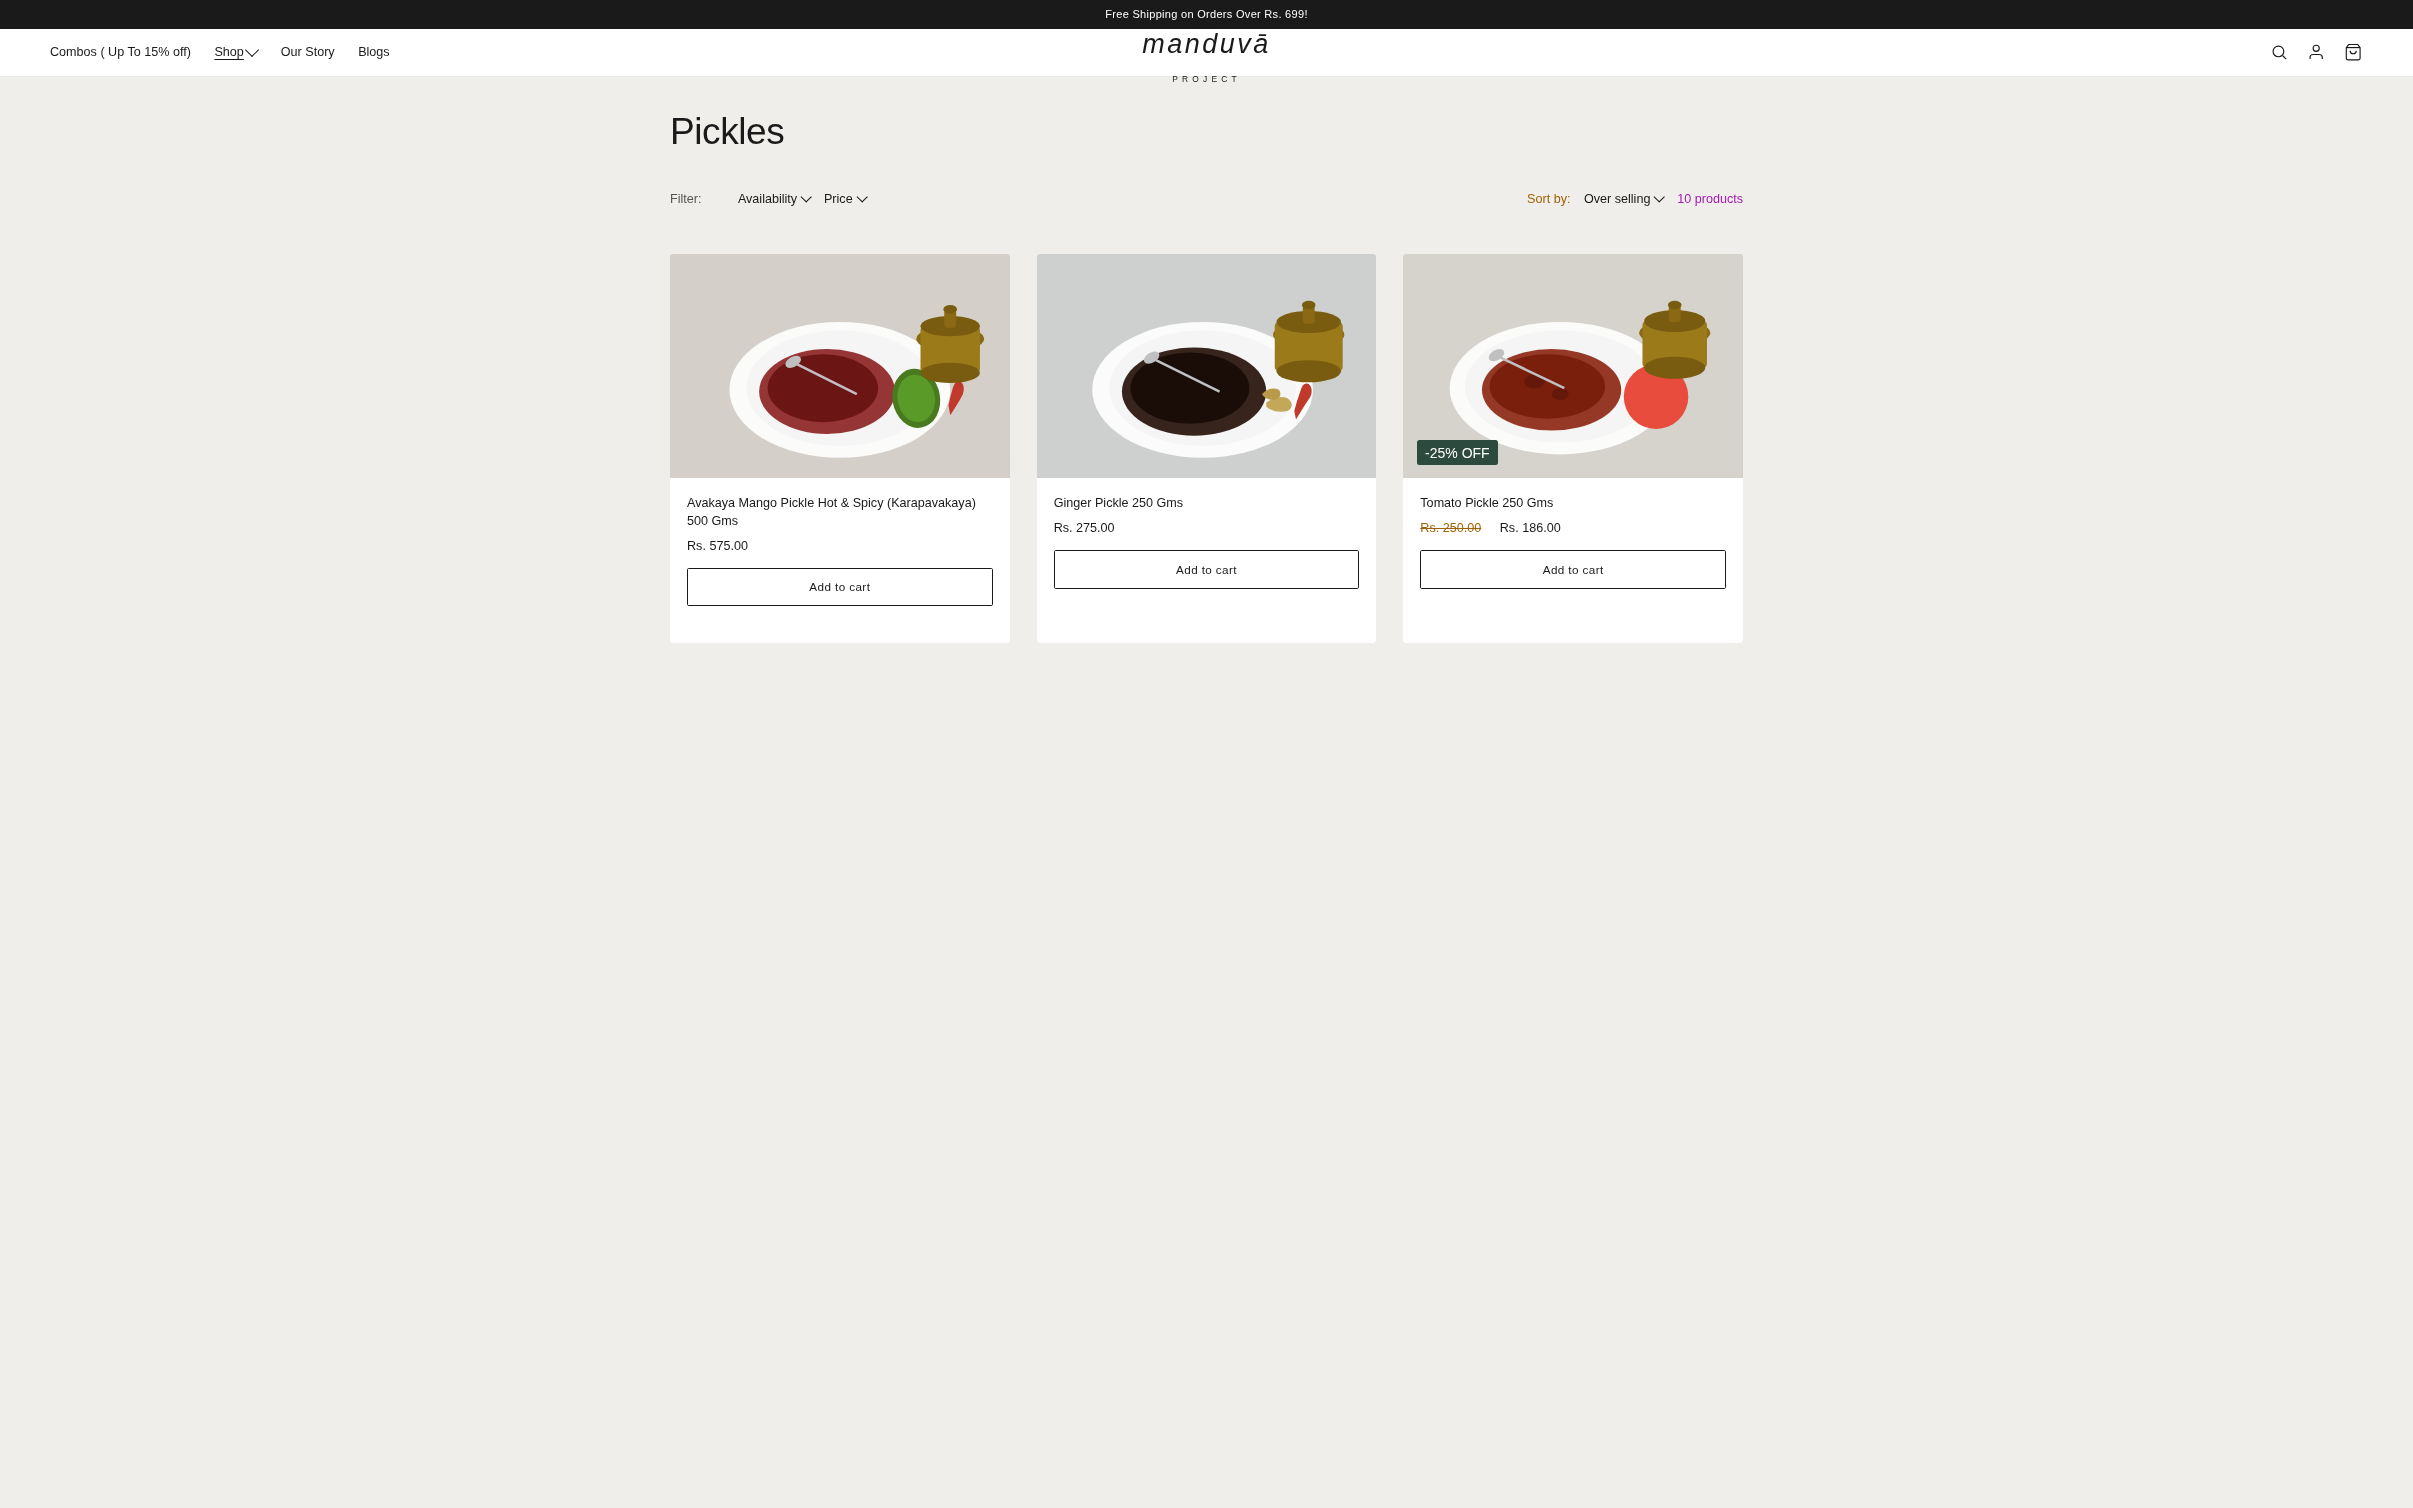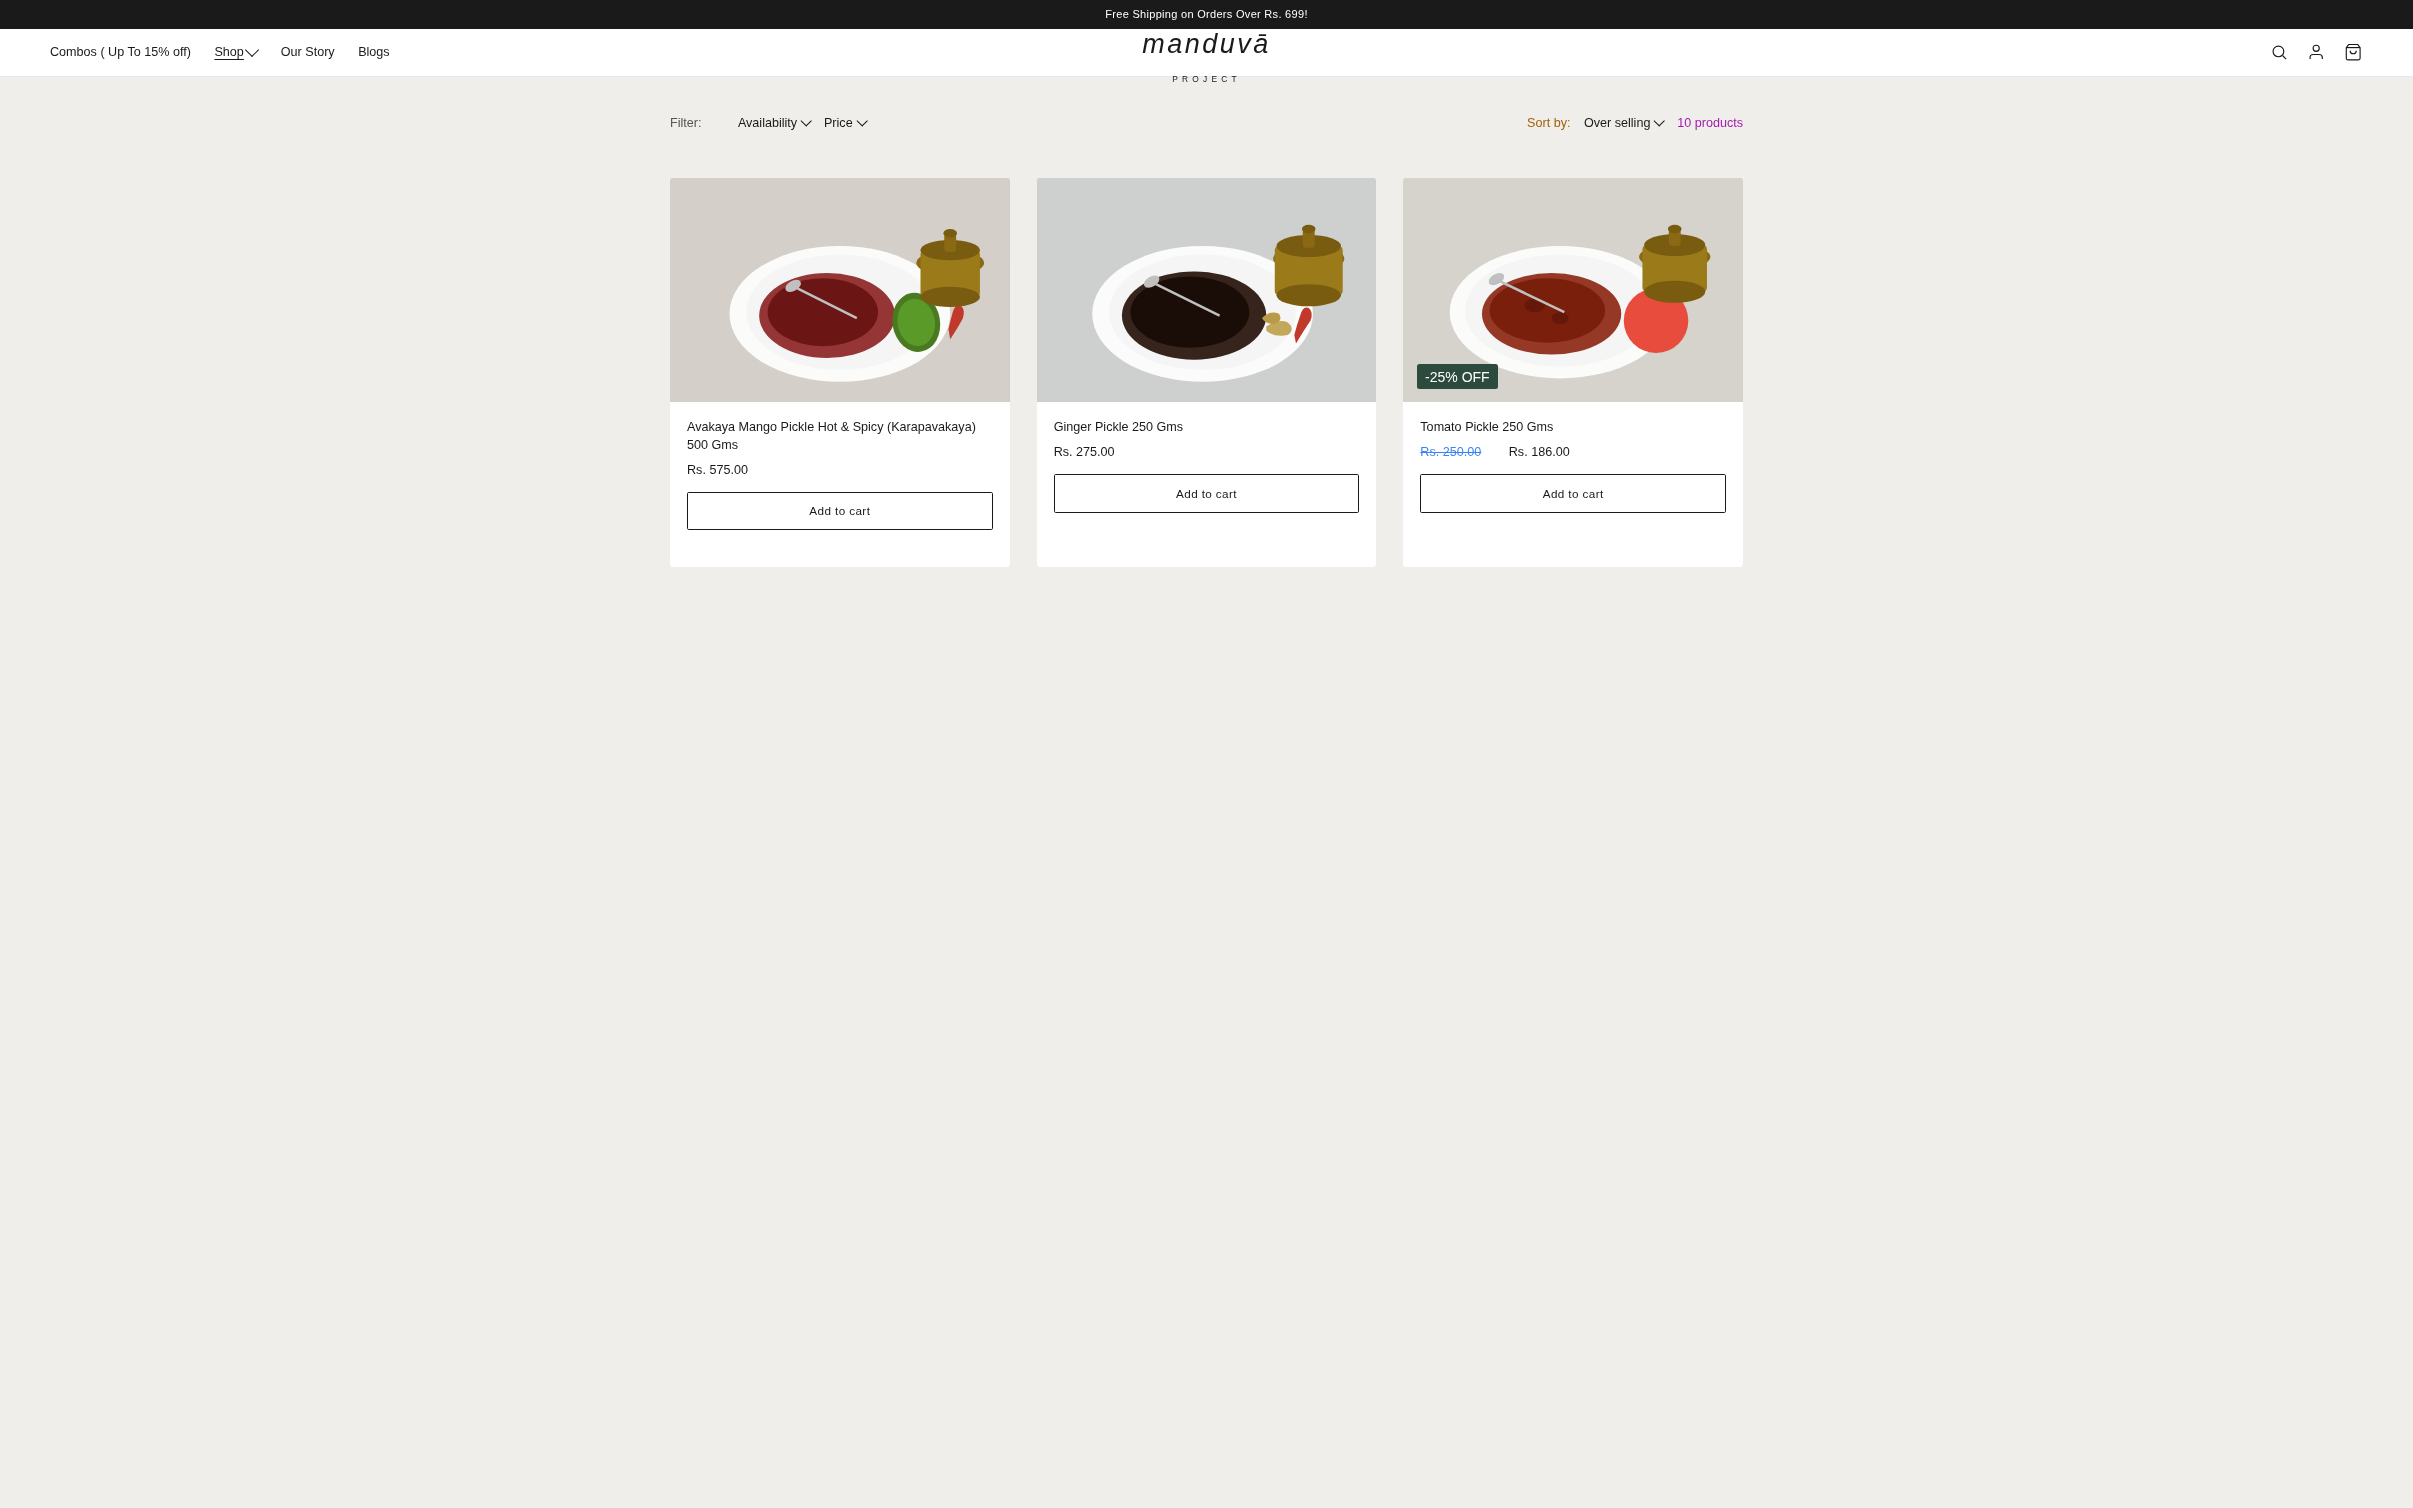--- a/index.html
+++ b/index.html
@@ -258,22 +258,22 @@
       margin-bottom: 8.4px;
       line-height: 1.4;
     }
     .product-price {
       font-size: 12.6px;
       color: #1a1a1a;
       margin-bottom: 15px;
     }
     .price-original {
       text-decoration: line-through;
-      color: #3b82f6;
-      margin-right: 24px;
+      color: #a16207;
+      margin-right: 15px;
     }
     .price-sale {
       color: #1a1a1a;
     }
     .add-to-cart-btn {
       width: 100%;
       padding: 11.7px;
       border: 0.8px solid #1a1a1a;
       background: transparent;
       font-size: 11.7px;
@@ -334,20 +334,21 @@
           <path d="M6 2L3 6v14a2 2 0 002 2h14a2 2 0 002-2V6l-3-4z"></path>
           <line x1="3" y1="6" x2="21" y2="6"></line>
           <path d="M16 10a4 4 0 01-8 0"></path>
         </svg>
     </div>
   </div>
 </header>
 
 <div class="main-content">
 
+  <h1 class="page-title">Pickles</h1>
 
   <div class="filter-bar">
     <div class="filter-left">
       <span class="filter-label">Filter:</span>
       <button class="filter-btn">
         <span>Availability</span>
         <span class="chevron"></span>
       </button>
       <button class="filter-btn">
         <span>Price</span>

